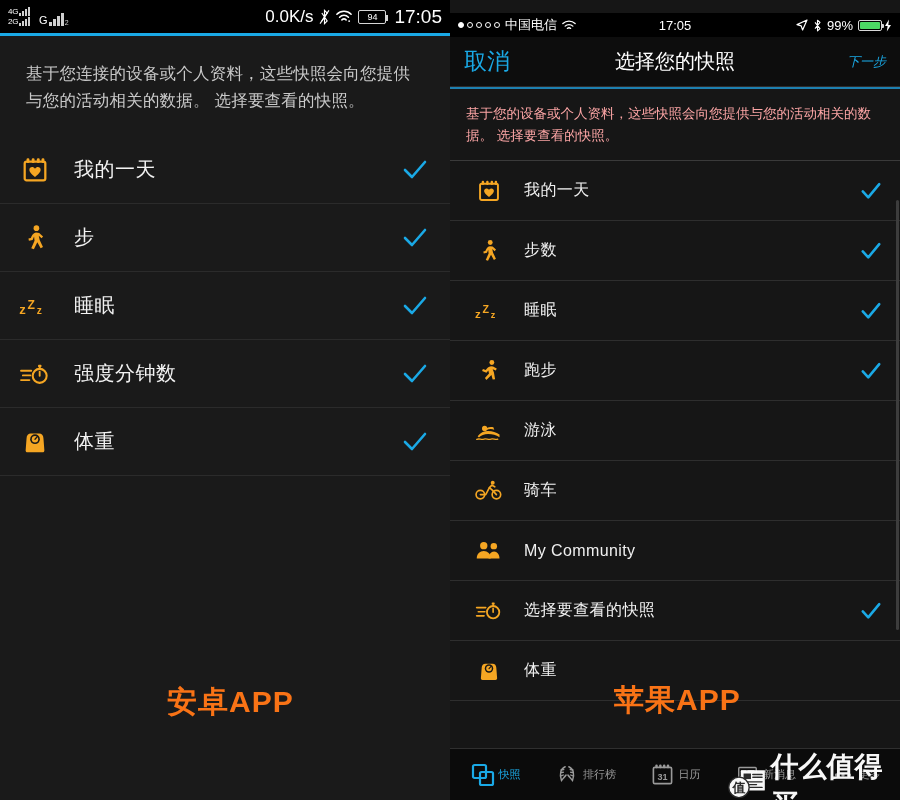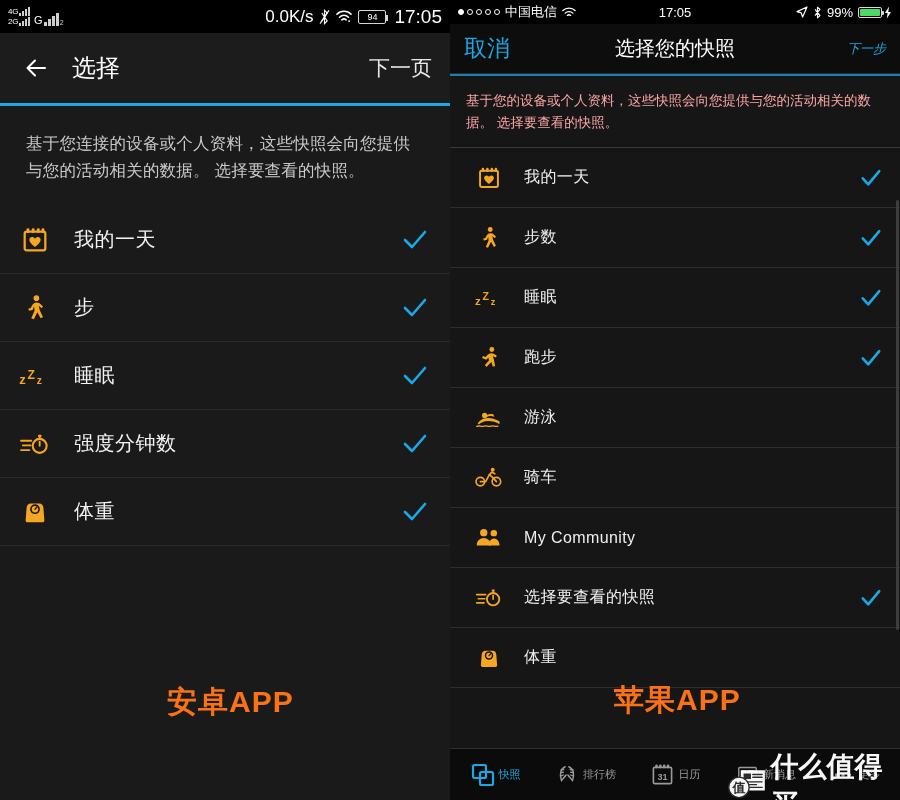--- a/index.html
+++ b/index.html
@@ -13,21 +13,21 @@
 
   
   .android {
     position: absolute; left: 0; top: 0; width: 450px; height: 800px;
     background: #1a1a1a;
   }
   .and-statusbar {
     position: relative; height: 33px; background: #000;
     display: flex; align-items: center; padding: 0 8px;
   }
-  .and-sig { display: flex; align-items: flex-end; gap: 4px; }
+  .and-sig { display: flex; align-items: flex-end; gap: 9px; }
   .sig-dual { display: flex; flex-direction: column; line-height: 1; gap: 1px; }
   .sig-row { display: flex; align-items: flex-end; gap: 1px; }
   .sig-net { font-size: 8px; color: #fff; line-height: 8px; letter-spacing: -0.3px; }
   .bars { display: flex; align-items: flex-end; gap: 1px; height: 9px; }
   .bars i { display: block; width: 2px; background: #cfcfcf; }
   .bars i:nth-child(1) { height: 3px; }
   .bars i:nth-child(2) { height: 5px; }
   .bars i:nth-child(3) { height: 7px; }
   .bars i:nth-child(4) { height: 9px; }
   .bars.big { height: 13px; }
@@ -78,21 +78,21 @@
   .and-row .lbl { font-size: 20px; color: #f2f2f2; margin-left: 22px; letter-spacing: 0.5px; }
   .and-row .chk { margin-left: auto; width: 26px; height: 26px; }
 
   
   .ios {
     position: absolute; left: 450px; top: 0; width: 450px; height: 800px;
     background: #161616;
   }
   .ios-statusbar {
     height: 24px; background: #000; display: flex; align-items: center;
-    padding: 0 8px; color: #fff; font-size: 13px;
+    padding: 0 8px; color: #fff; font-size: 13px; margin-top: 13px;
   }
   .ios-dots { display: flex; align-items: center; gap: 3px; margin-right: 5px; }
   .ios-dots i { width: 6px; height: 6px; border-radius: 50%; border: 1px solid #fff; display: block; }
   .ios-dots i.on { background: #fff; }
   .ios-carrier { font-size: 13px; }
   .ios-wifi { width: 14px; height: 11px; margin-left: 5px; }
   .ios-time { position: absolute; left: 0; right: 0; text-align: center; font-size: 13px; pointer-events: none; }
   .ios-rt { margin-left: auto; display: flex; align-items: center; gap: 5px; z-index: 2; }
   .ios-loc { width: 12px; height: 12px; }
   .ios-bt { width: 9px; height: 13px; }
@@ -214,27 +214,20 @@
           <path d="M6.6 10.8 A3.5 3.5 0 0 1 11.4 10.8" fill="none" stroke="#fff" stroke-width="1.7" stroke-linecap="round"></path>
           <circle cx="14.8" cy="12.2" r="1.1" fill="#fff"></circle>
         </svg>
         <span class="and-batt">
           <span>94</span>
         </span>
         <span class="and-clock">17:05</span>
       </div>
     </div>
 
-    <div class="and-appbar">
-      <svg class="and-back" viewBox="0 0 28 28">
-        <path d="M23 14 H6 M13 6.5 L5.5 14 L13 21.5" fill="none" stroke="#fff" stroke-width="2" stroke-linecap="round" stroke-linejoin="round"></path>
-      </svg>
-      <span class="and-title">选择</span>
-      <span class="and-next">下一页</span>
-    </div>
     <div class="and-accent"></div>
 
     <div class="and-desc">基于您连接的设备或个人资料，这些快照会向您提供与您的活动相关的数据。 选择要查看的快照。</div>
 
     <div class="and-list">
 
       <div class="and-row">
         <span class="ic">
           <svg viewBox="0 0 32 32" width="30" height="30">
             <rect x="5" y="7" width="22" height="20" rx="2" fill="none" stroke="#f5a623" stroke-width="2.4"></rect>

